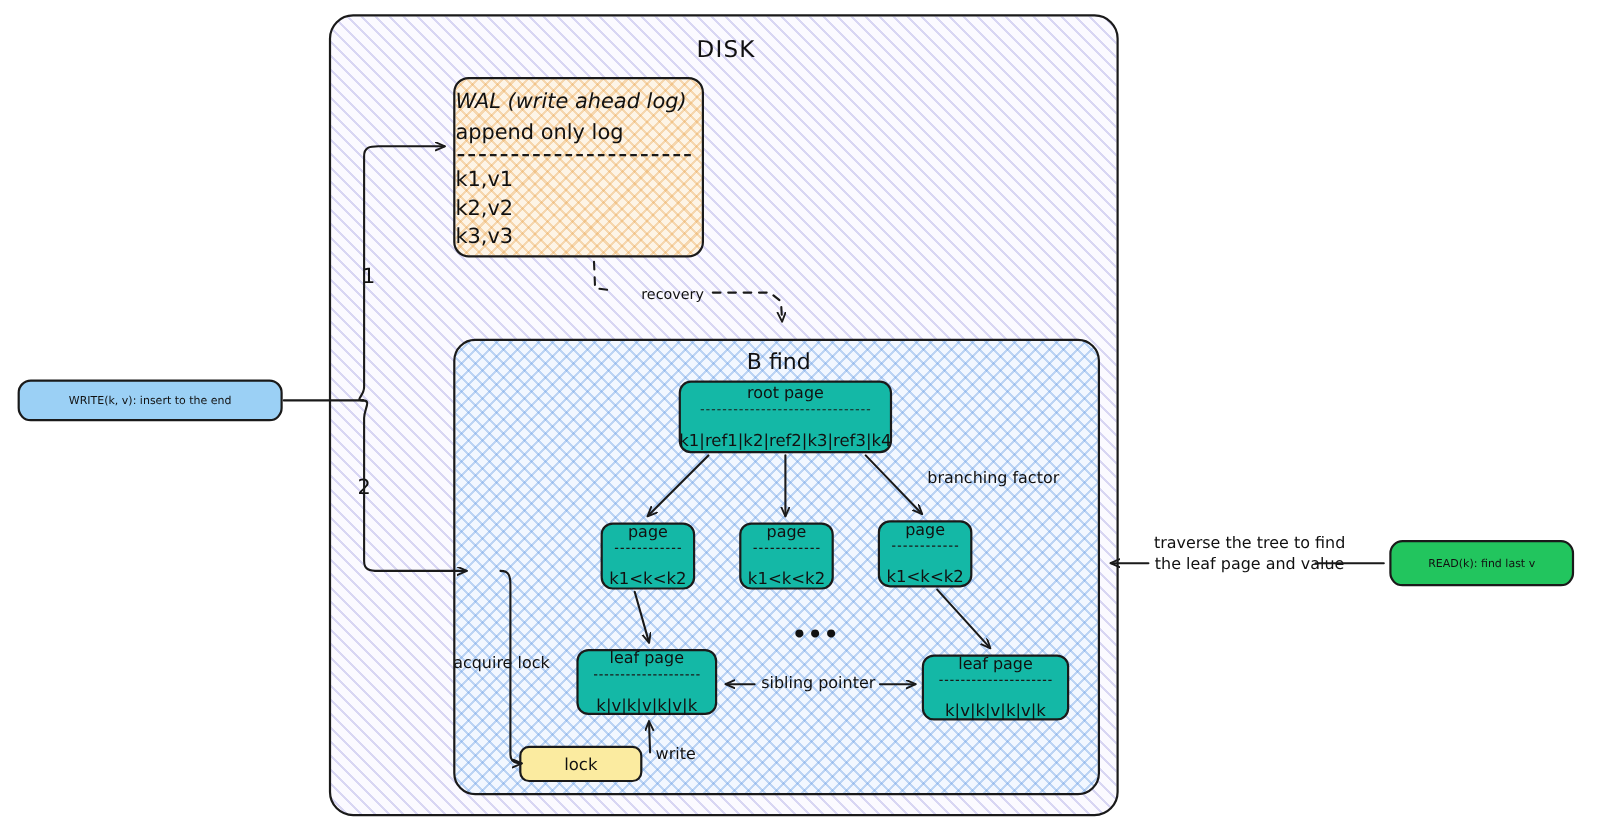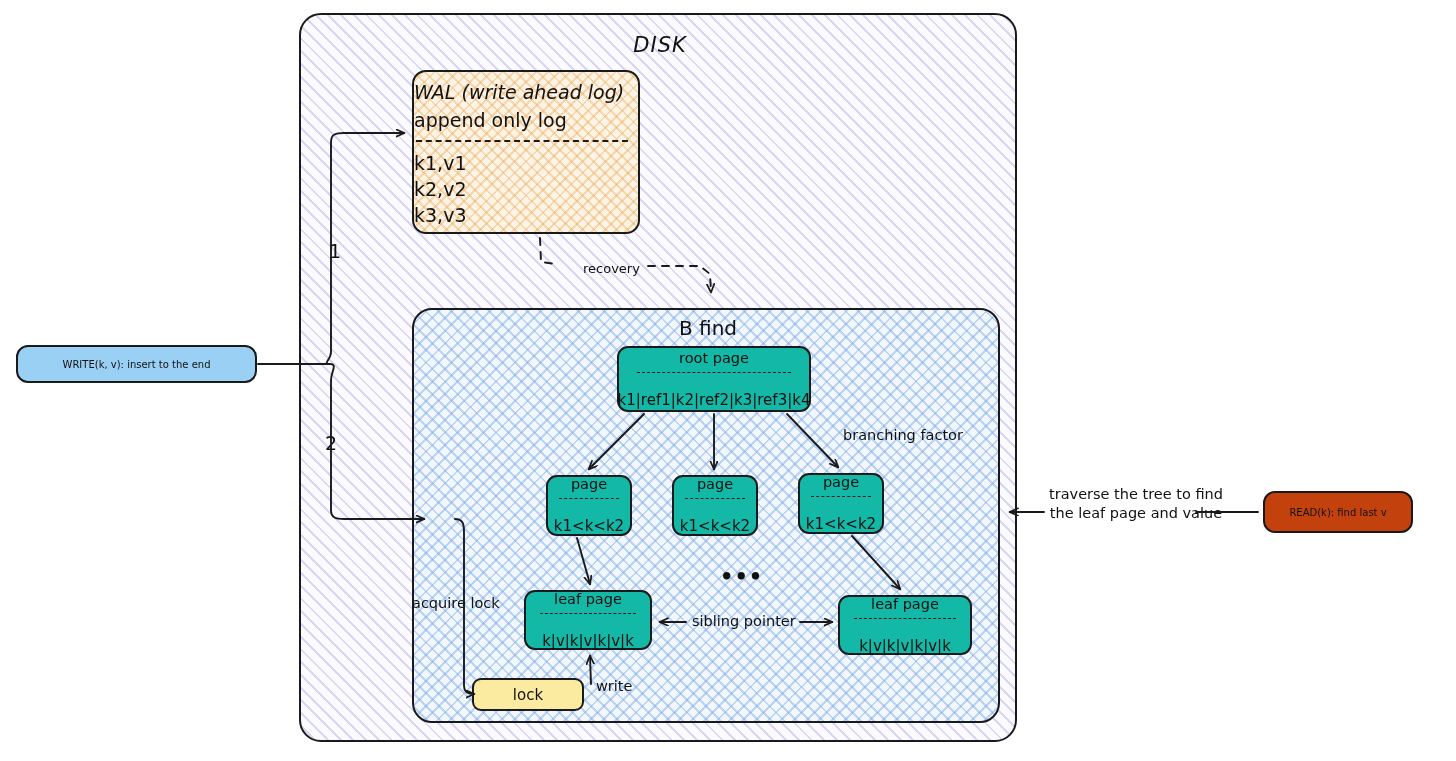--- a/index.html
+++ b/index.html
@@ -14,21 +14,21 @@
     position:absolute;left:299px;top:13px;width:718px;height:729px;
     border:2.2px solid #1a1a1a;border-radius:22px;
     background-color:#fbfaff;
     background-image:repeating-linear-gradient(45deg,
         rgba(136,132,216,0.30) 0px, rgba(136,132,216,0.30) 2px,
         rgba(255,255,255,0) 2px, rgba(255,255,255,0) 9px);
     box-sizing:border-box;
   }
   .disk-title{
     position:absolute;left:0;top:18px;width:718px;text-align:center;
-    font-size:21px;color:#111;letter-spacing:1px;font-style:italic;
+    font-size:21px;color:#111;letter-spacing:1px;
   }
 
   .btree-container{
     position:absolute;left:412px;top:308px;width:588px;height:415px;
     border:2.2px solid #1a1a1a;border-radius:20px;
     background-color:#f2f7ff;
     background-image:
       repeating-linear-gradient(45deg, rgba(108,160,228,0.40) 0px, rgba(108,160,228,0.40) 2px, rgba(255,255,255,0) 2px, rgba(255,255,255,0) 9px),
       repeating-linear-gradient(-45deg, rgba(108,160,228,0.40) 0px, rgba(108,160,228,0.40) 2px, rgba(255,255,255,0) 2px, rgba(255,255,255,0) 9px);
     box-sizing:border-box;
@@ -78,21 +78,21 @@
     display:flex;align-items:center;justify-content:center;
     font-size:15px;color:#111;box-sizing:border-box;
   }
 
   .op-box{
     position:absolute;border:2.2px solid #1a1a1a;border-radius:12px;
     display:flex;align-items:center;justify-content:center;
     font-size:10px;color:#111;box-sizing:border-box;white-space:nowrap;
   }
   #write-op{left:16px;top:345px;width:241px;height:38px;background:#9bd0f5;}
-  #read-op{left:1263px;top:491px;width:150px;height:42px;background:#c2410c;}
+  #read-op{left:1263px;top:491px;width:168px;height:42px;background:#22c55e;}
 
   
   .lbl{position:absolute;font-size:14.5px;color:#111;white-space:nowrap;}
   #step-1{left:329px;top:240px;font-size:19px;}
   #step-2{left:325px;top:432px;font-size:19px;}
   #recovery-label{left:583px;top:261px;font-size:13px;}
   #branching-label{left:843px;top:427px;font-size:14.5px;}
   #sibling-label{left:692px;top:613px;font-size:14.5px;}
   #acquire-label{left:412px;top:595px;font-size:14.5px;}
   #write-label{left:596px;top:678px;font-size:14.5px;}

